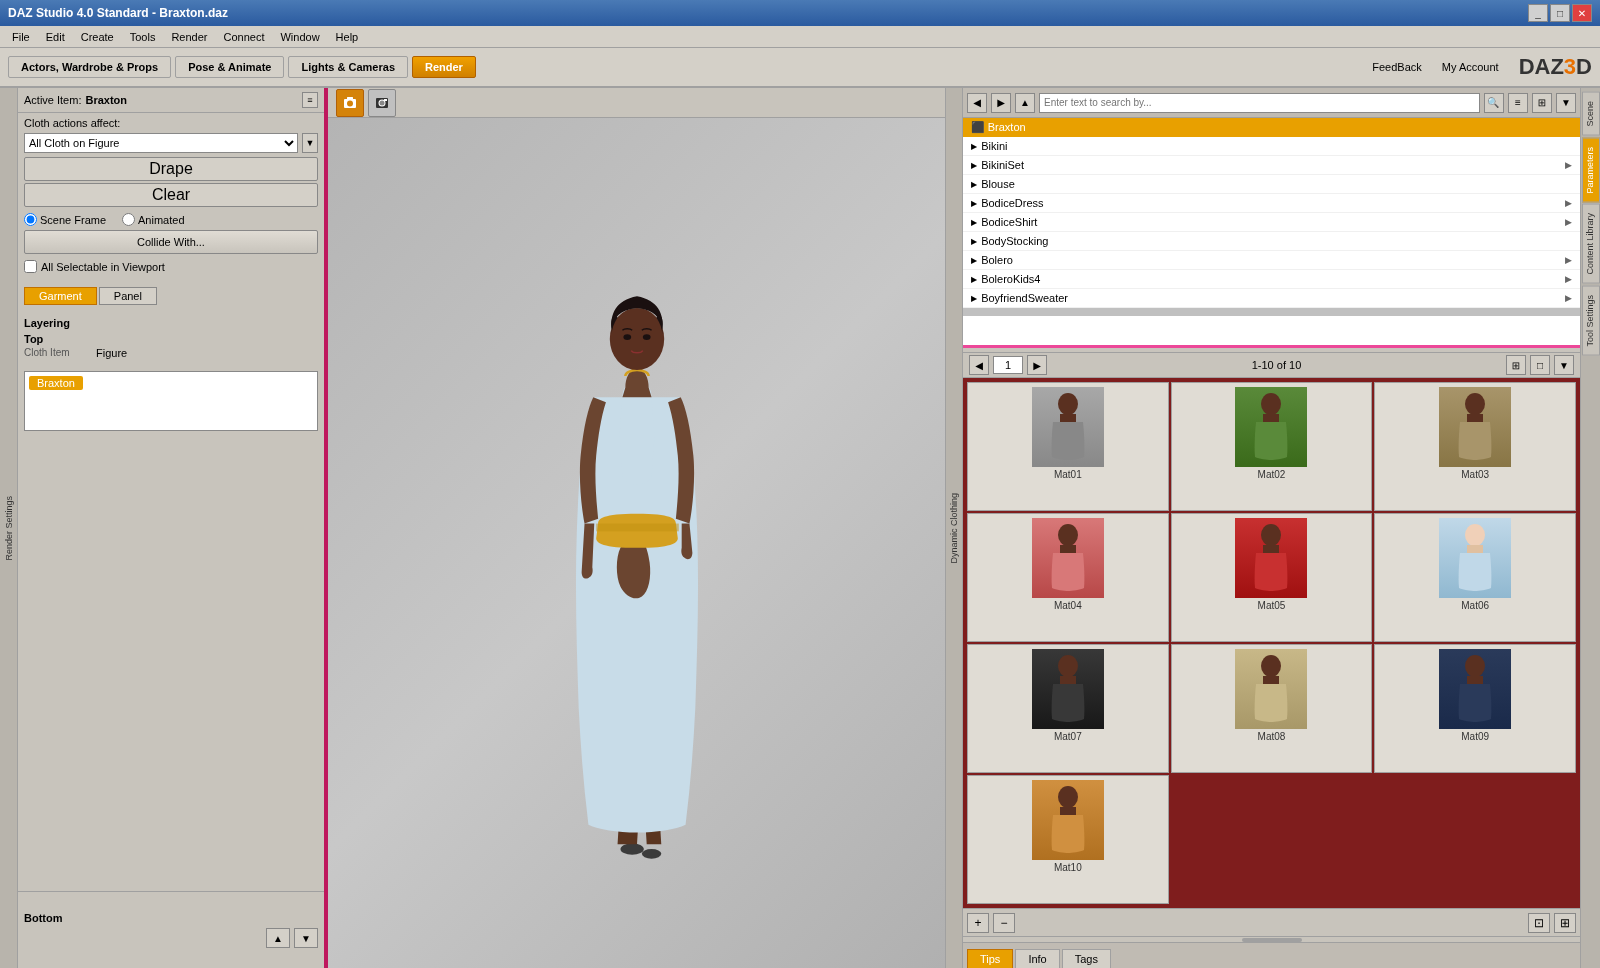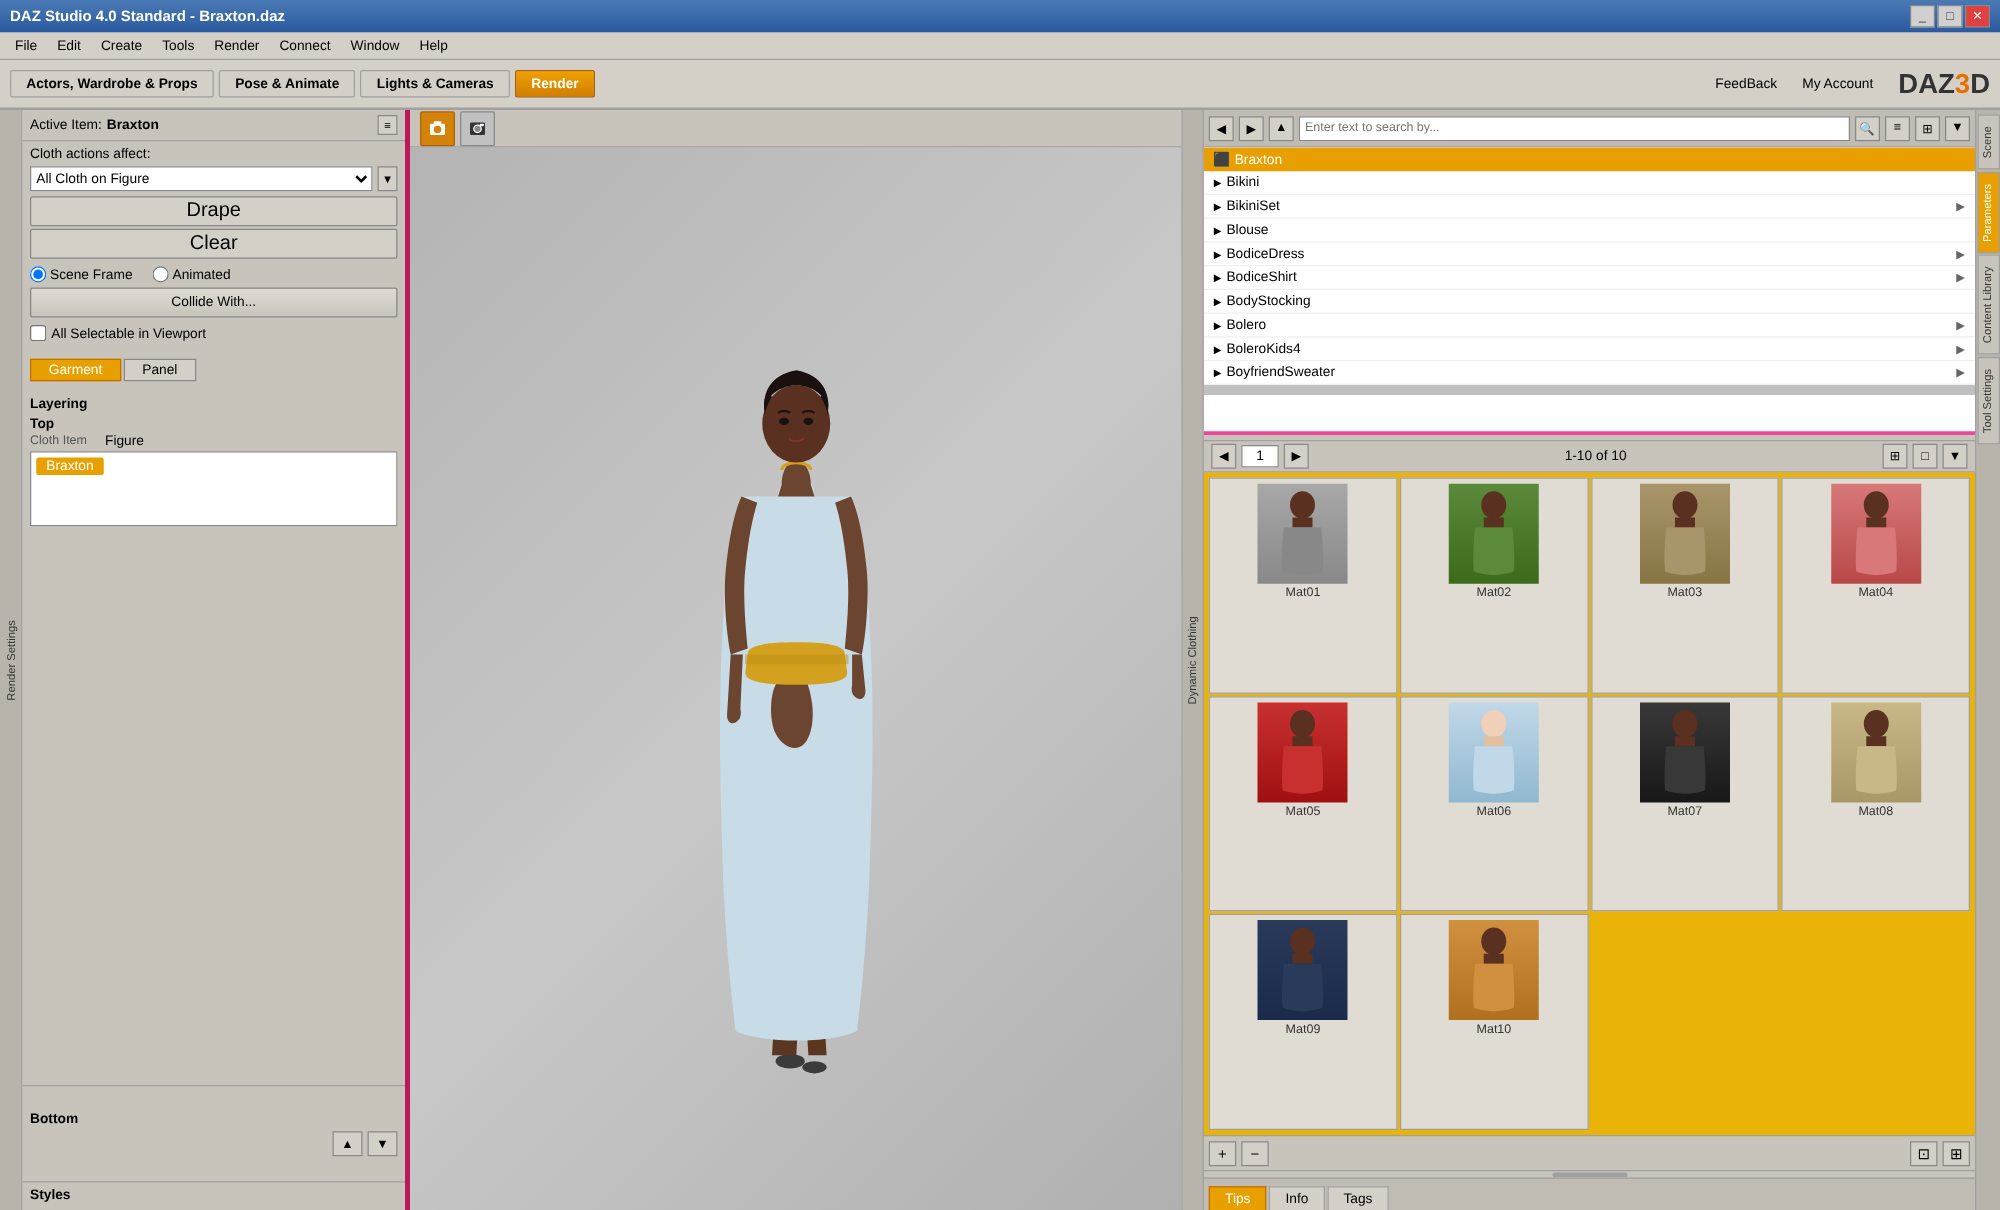--- a/index.html
+++ b/index.html
@@ -183,22 +183,22 @@
 
     .layering-section {
       padding: 4px 6px;
       flex: 1;
     }
     .layering-title { font-size: 11px; font-weight: bold; margin-bottom: 4px; }
 
     .section-label { font-size: 11px; font-weight: bold; margin-bottom: 2px; }
     .two-col-row {
       display: flex;
-      gap: 0;
-      margin-bottom: 2px;
+      gap: 12px;
+      margin-bottom: 12px;
     }
     .two-col-row .col-label {
       width: 60px;
       font-size: 10px;
       color: #555;
     }
     .two-col-row .col-val {
       flex: 1;
       font-size: 11px;
     }
@@ -333,24 +333,24 @@
       width: 30px; height: 18px;
       border: 1px solid #888;
       background: white;
       text-align: center;
       font-size: 11px;
     }
 
     
     .thumbnail-grid {
       display: grid;
-      grid-template-columns: repeat(4, 1fr);
+      grid-template-columns: repeat(3, 1fr);
       gap: 2px;
       padding: 4px;
-      background: #eab308;
+      background: #7f1d1d;
       overflow-y: auto;
       flex: 1;
     }
 
     .thumb-item {
       background: #e0dcd4;
       border: 1px solid #a0a0a0;
       cursor: pointer;
       display: flex;
       flex-direction: column;
@@ -594,23 +594,20 @@
     </div>
 
     <div class="bottom-section">
       <div class="section-label">Bottom</div>
       <div class="arrow-btn-row">
         <button class="arrow-btn">▲</button>
         <button class="arrow-btn">▼</button>
       </div>
     </div>
 
-    <div class="styles-section">
-      <div class="section-label">Styles</div>
-    </div>
   </div>
 
   <div class="viewport">
     <div class="viewport-toolbar">
       <div class="camera-icon-area">
         <div class="viewport-icon" style="background:#d4830a;">
           <svg width="16" height="16" viewBox="0 0 16 16">
               <rect x="2" y="4" width="12" height="9" rx="1" fill="white"></rect>
               <circle cx="8" cy="8.5" r="3" fill="#d4830a"></circle>
               <rect x="5" y="2" width="6" height="3" rx="0.5" fill="white"></rect>

